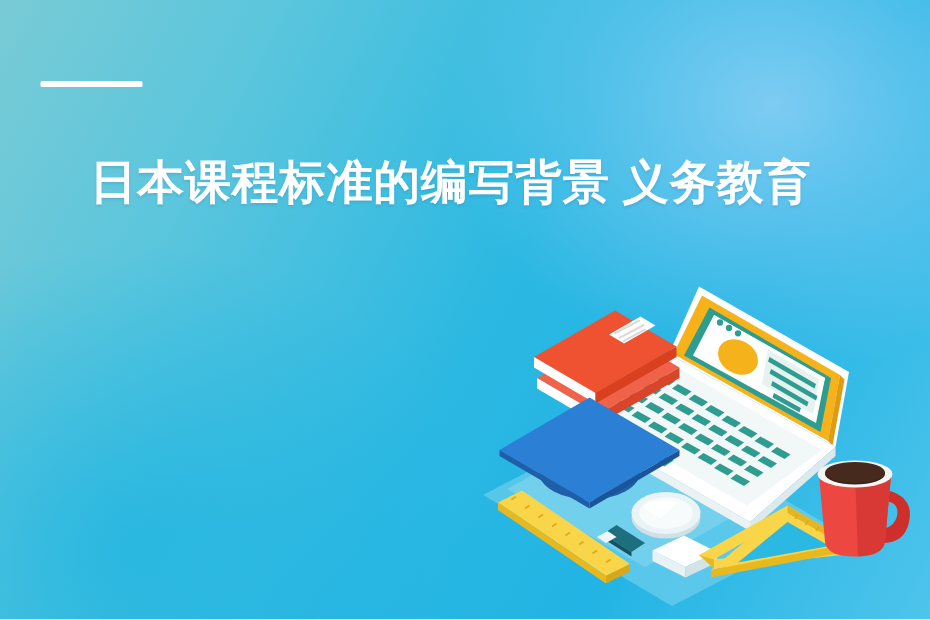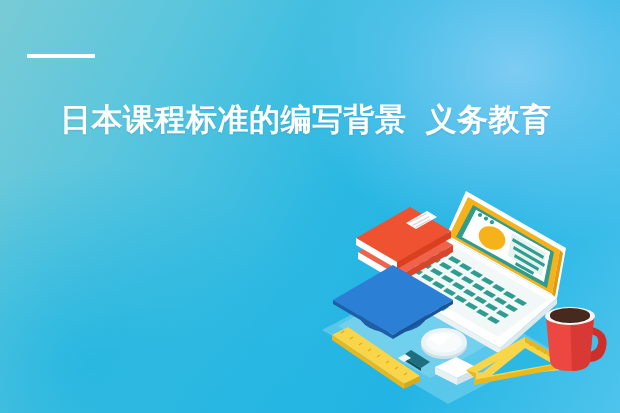--- a/index.html
+++ b/index.html
@@ -5,21 +5,21 @@
   html, body {
     margin: 0;
     padding: 0;
     background: #ffffff;
   }
   #banner {
     position: relative;
     width: 620px;
     height: 413px;
     overflow: hidden;
-    font-family: Liberation Mono, monospace;
+    font-family: Liberation Serif, serif;
     background: linear-gradient(118deg, #78cbd5 0%, #5cc6dd 22%, #2bb8e2 52%, #22b4e4 72%, #4ec4ec 100%);
   }
   
   #banner .bg-tint-tr {
     position: absolute;
     top: -110px;
     right: -110px;
     width: 430px;
     height: 360px;
     background: radial-gradient(closest-side, rgba(130,205,243,0.95), rgba(130,205,243,0));

